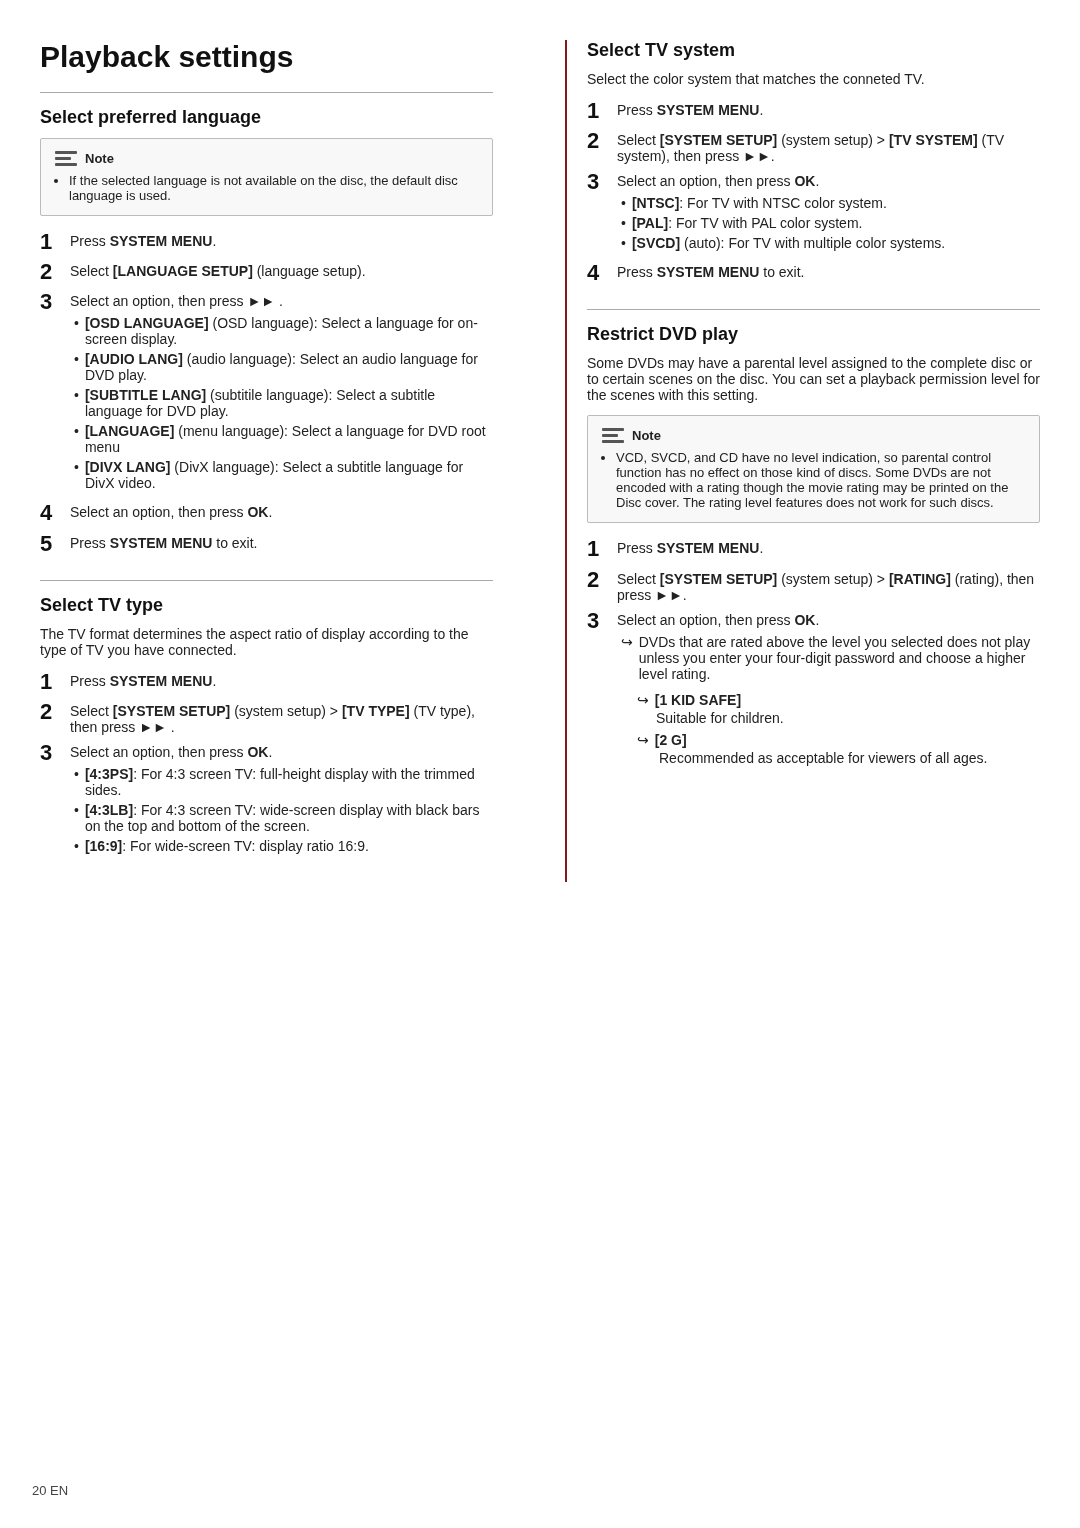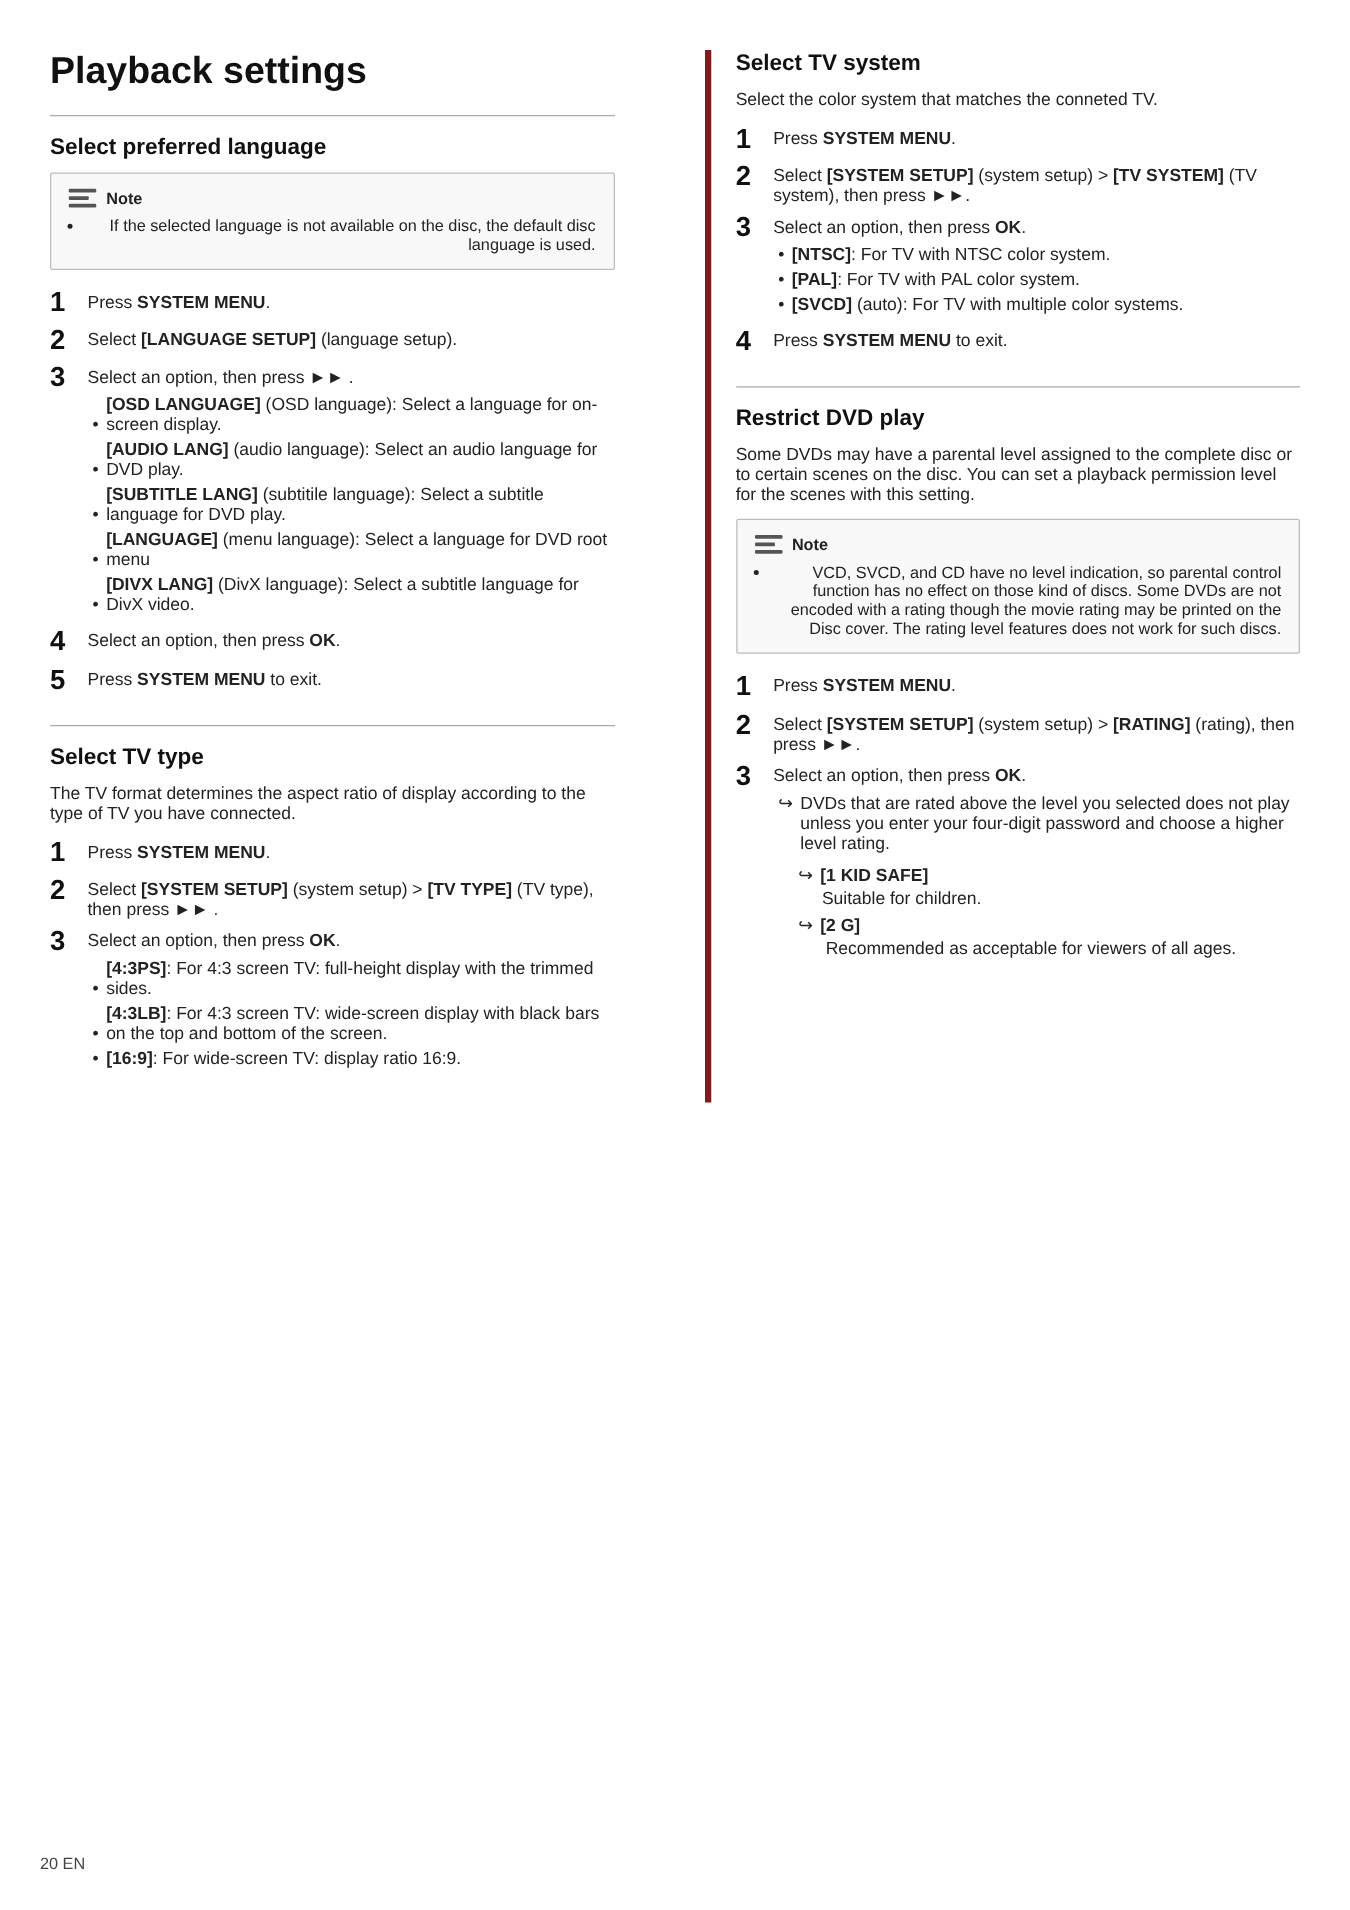--- a/index.html
+++ b/index.html
@@ -18,21 +18,21 @@
       gap: 52px;
       max-width: 1080px;
     }
     .left-col {
       flex: 1;
       padding-right: 20px;
     }
     .right-col {
       flex: 1;
       padding-left: 20px;
-      border-left: 5px solid #7f1d1d;
+      border-left: 2px solid #7f1d1d;
     }
     .page-title {
       font-size: 30px;
       font-weight: bold;
       margin-bottom: 18px;
       color: #111;
     }
     .section {
       margin-bottom: 24px;
     }
@@ -75,21 +75,20 @@
       height: 3px;
       background: #555;
       border-radius: 1px;
     }
     .note-icon span:first-child { width: 22px; }
     .note-icon span:nth-child(2) { width: 16px; }
     .note-icon span:nth-child(3) { width: 22px; }
     .note-box ul {
       margin-left: 14px;
       font-size: 13px;
-      text-align: right;
     }
     .note-box ul li {
       margin-bottom: 2px;
       list-style: disc;
     }
     .step-list {
       list-style: none;
       padding: 0;
       margin: 0 0 10px 0;
     }
@@ -115,21 +114,21 @@
     .step-content b {
       font-weight: bold;
     }
     .sub-list {
       list-style: none;
       margin: 6px 0 0 4px;
       padding: 0;
     }
     .sub-list li {
       display: flex;
-      align-items: flex-end;
+      align-items: flex-start;
       gap: 6px;
       margin-bottom: 4px;
       font-size: 14px;
     }
     .sub-list li::before {
       content: "•";
       font-size: 14px;
       margin-top: 0;
       flex-shrink: 0;
     }

